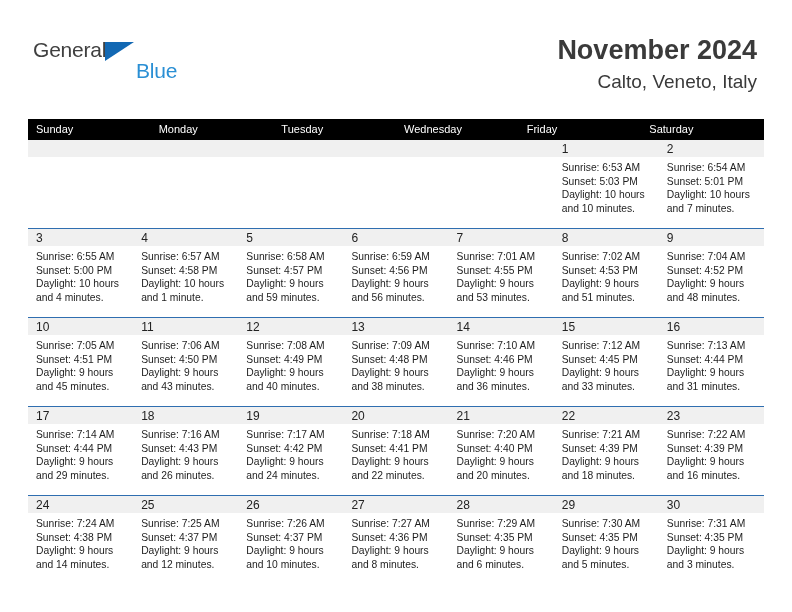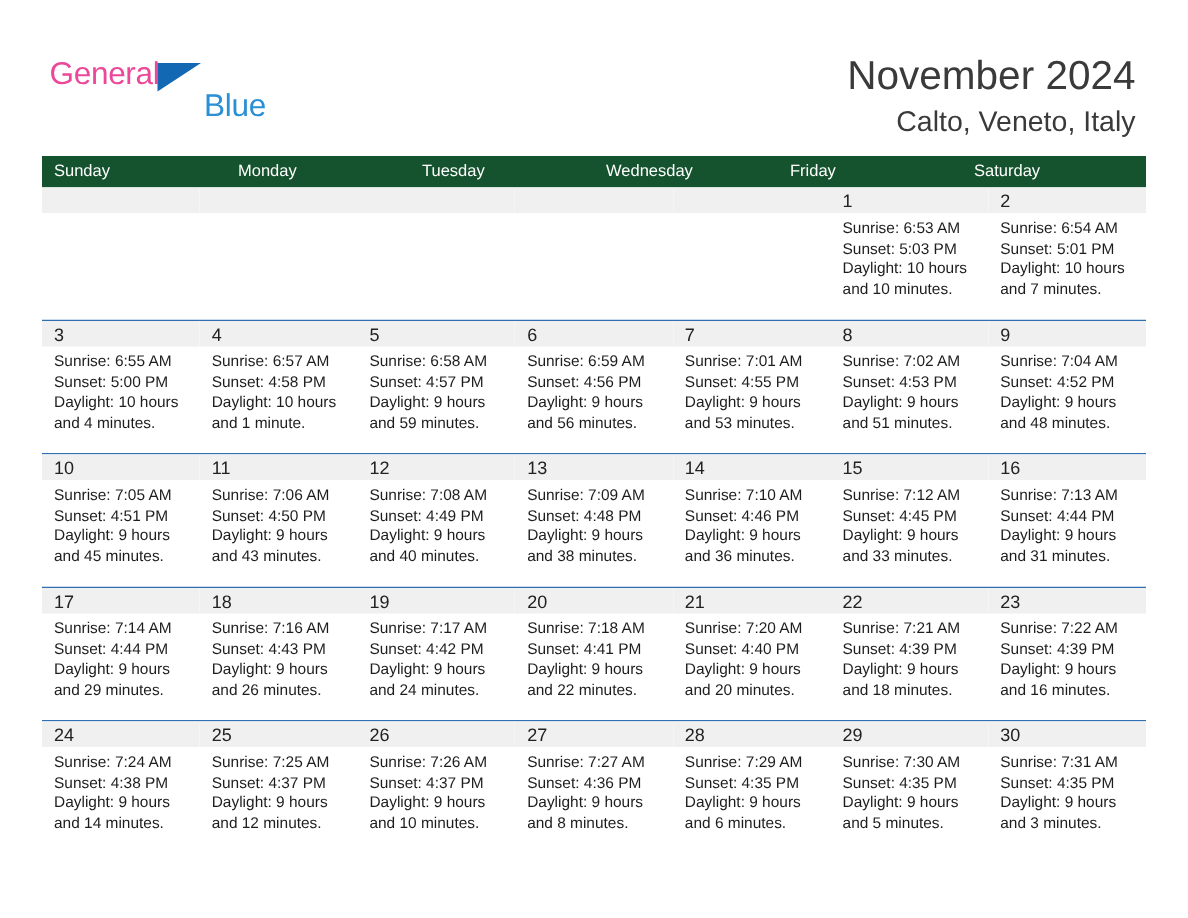--- a/index.html
+++ b/index.html
@@ -35,21 +35,21 @@
     top: 38px;
     width: 180px;
     height: 46px;
   }
   .logo-general {
     position: absolute;
     left: 0;
     top: 0;
     font-size: 21px;
     letter-spacing: -0.2px;
-    color: #ec4899;
+    color: #404040;
     font-family: "Liberation Sans", sans-serif;
   }
   .logo-triangle {
     position: absolute;
     left: 72px;
     top: 4px;
     width: 0;
     height: 0;
     border-left: 29px solid #1268b3;
     border-bottom: 19px solid transparent;
@@ -67,21 +67,21 @@
 
   .title-block {
     position: absolute;
     right: 35px;
     top: 34px;
     text-align: right;
   }
   .cal-title {
     font-size: 27px;
     color: #3a3a3a;
-    font-weight: normal;
+    font-weight: bold;
     line-height: 32px;
     white-space: nowrap;
     text-align: right;
   }
   .cal-subtitle {
     font-size: 19px;
     color: #3a3a3a;
     line-height: 19px;
     margin-top: 6px;
     white-space: nowrap;
@@ -90,22 +90,23 @@
   
   .calendar {
     position: absolute;
     left: 28px;
     top: 104px;
     width: 736px;
   }
   .weekdays {
     display: flex;
     width: 100%;
-    background: #14532d;
+    background: #000000;
     height: 21px;
+    margin-top: 15px;
   }
   .weekday {
     flex: 1 1 0;
     color: #ffffff;
     font-size: 11px;
     line-height: 21px;
     padding-left: 8px;
     box-sizing: border-box;
     white-space: nowrap;
   }

